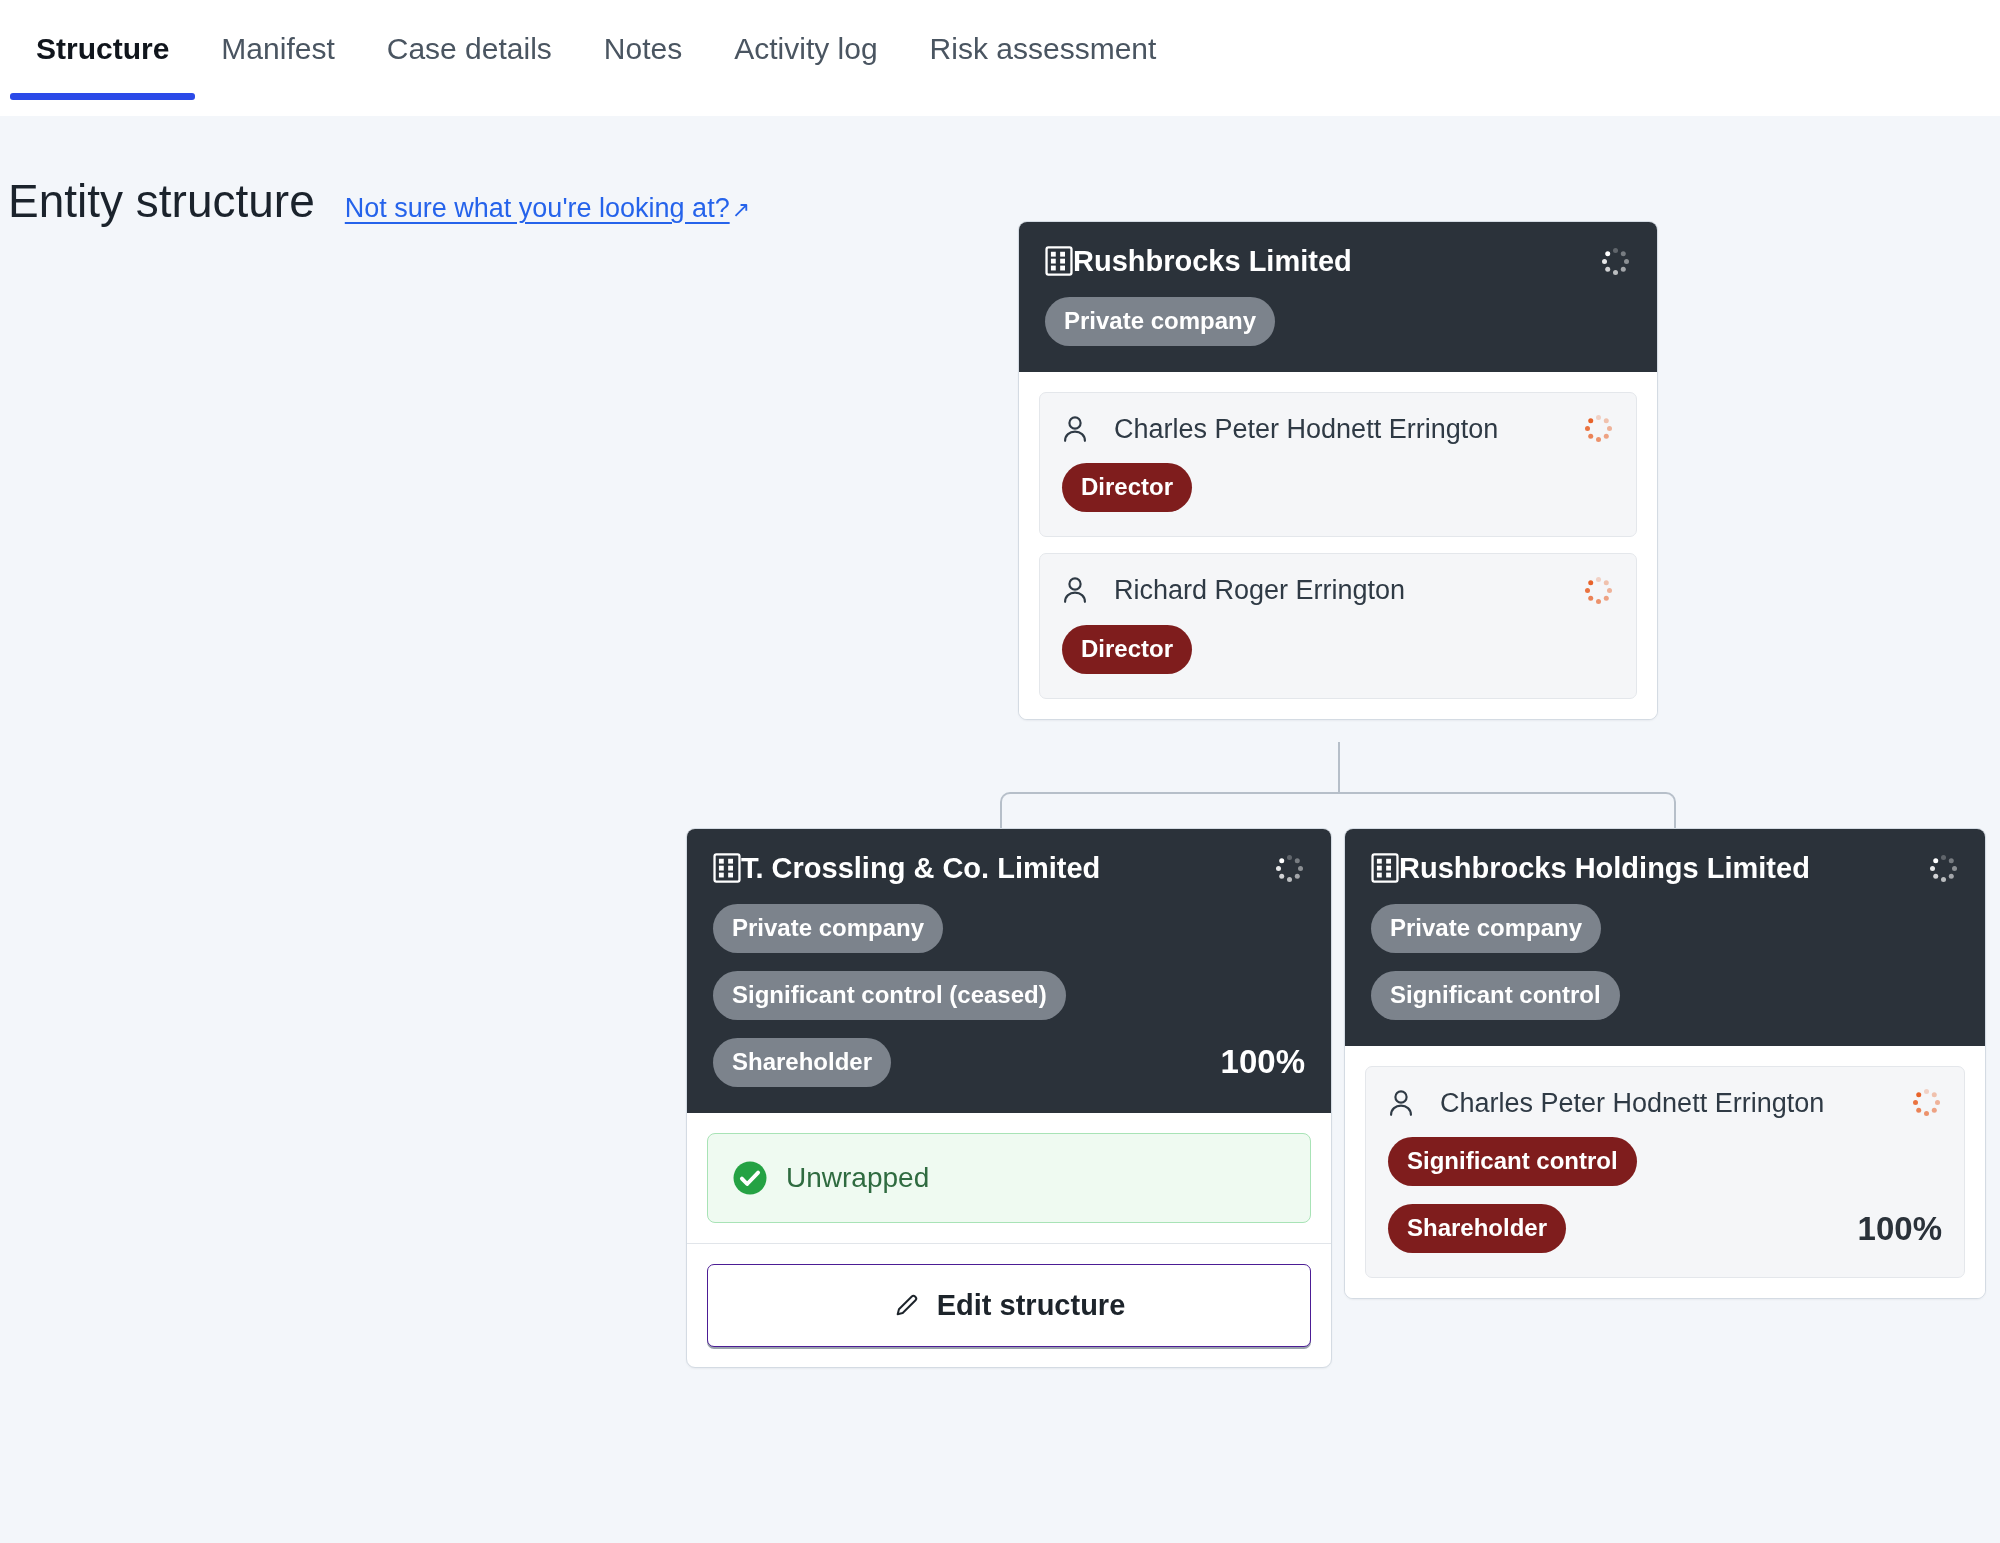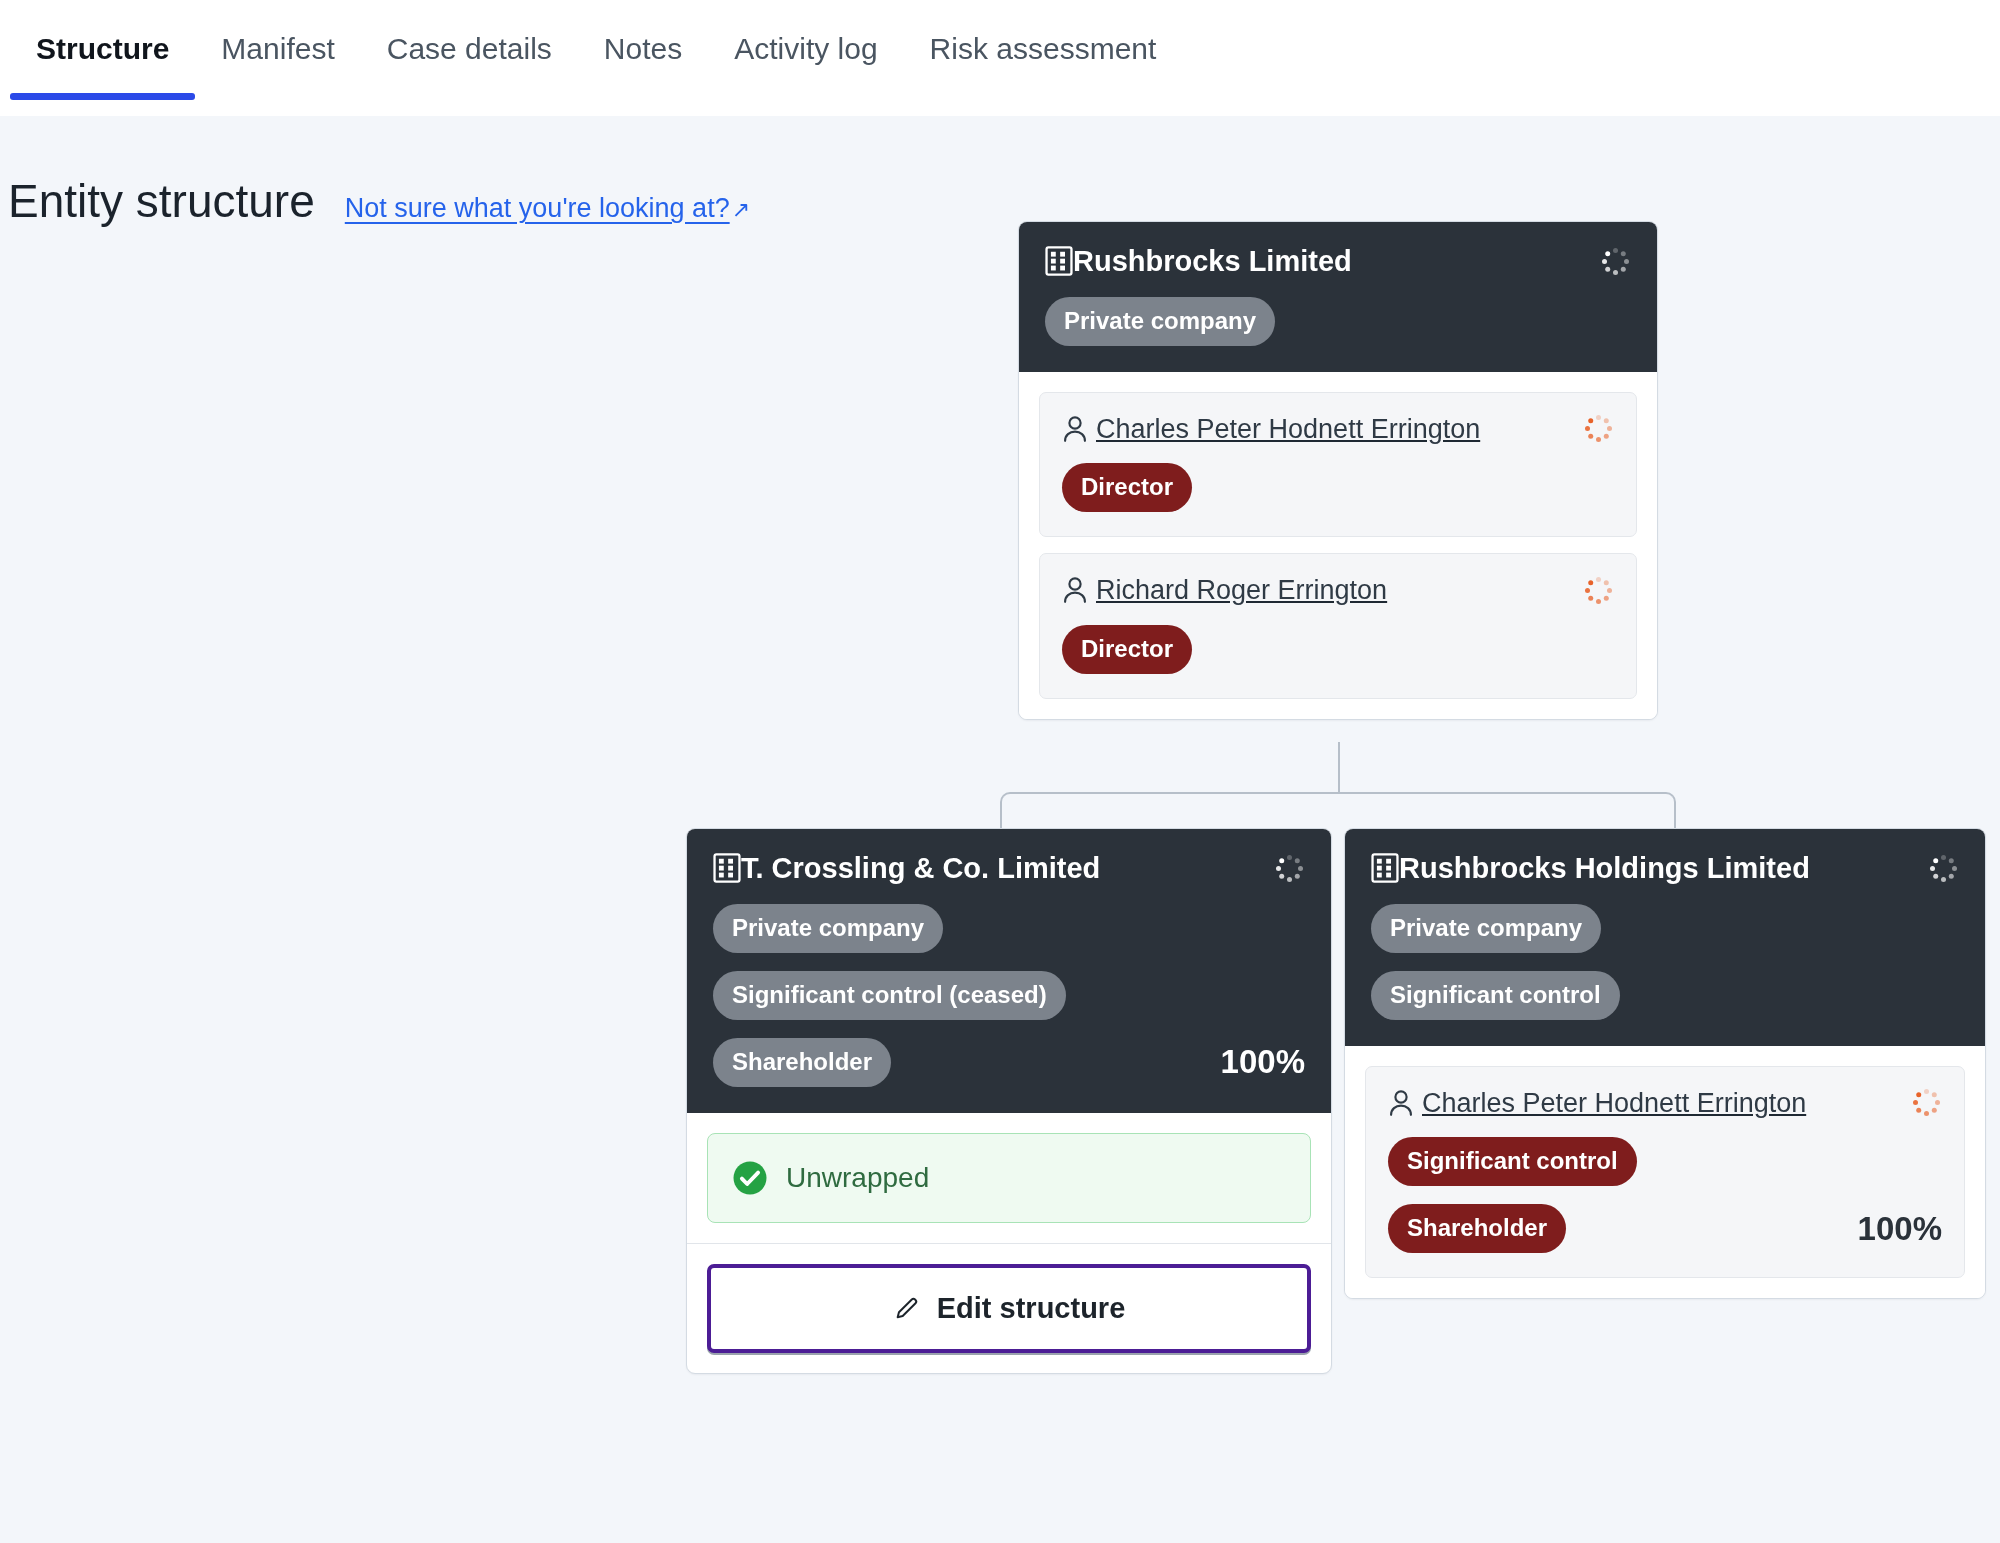--- a/index.html
+++ b/index.html
@@ -143,21 +143,21 @@
   .card-body { padding: 20px; background: #ffffff; }
 
   .person {
     background: #f5f6f8;
     border: 1px solid #e4e7eb;
     border-radius: 7px;
     padding: 20px 22px 24px 22px;
     margin-bottom: 16px;
   }
   .person:last-child { margin-bottom: 0; }
-  .person-top { display: flex; align-items: center; gap: 8px; text-decoration: underline; }
+  .person-top { display: flex; align-items: center; gap: 26px; }
   .person-name {
     font-size: 27px;
     color: #2f3a45;
     line-height: 1.2;
     flex: 1;
     white-space: nowrap;
   }
 
   
   .status-strip {
@@ -175,21 +175,21 @@
     border-top: 1px solid #e1e5ea;
     padding: 20px;
   }
   .edit-btn {
     width: 100%;
     display: flex;
     align-items: center;
     justify-content: center;
     gap: 16px;
     background: #ffffff;
-    border: 4px solid #4c1d95;
+    border: 1px solid #4c1d95;
     border-radius: 7px;
     padding: 24px 10px;
     font-size: 29px;
     font-weight: bold;
     color: #1d242b;
     cursor: pointer;
     font-family: "Liberation Sans", sans-serif;
     box-shadow: 0 2px 0 #9aa3ad;
   }
 

